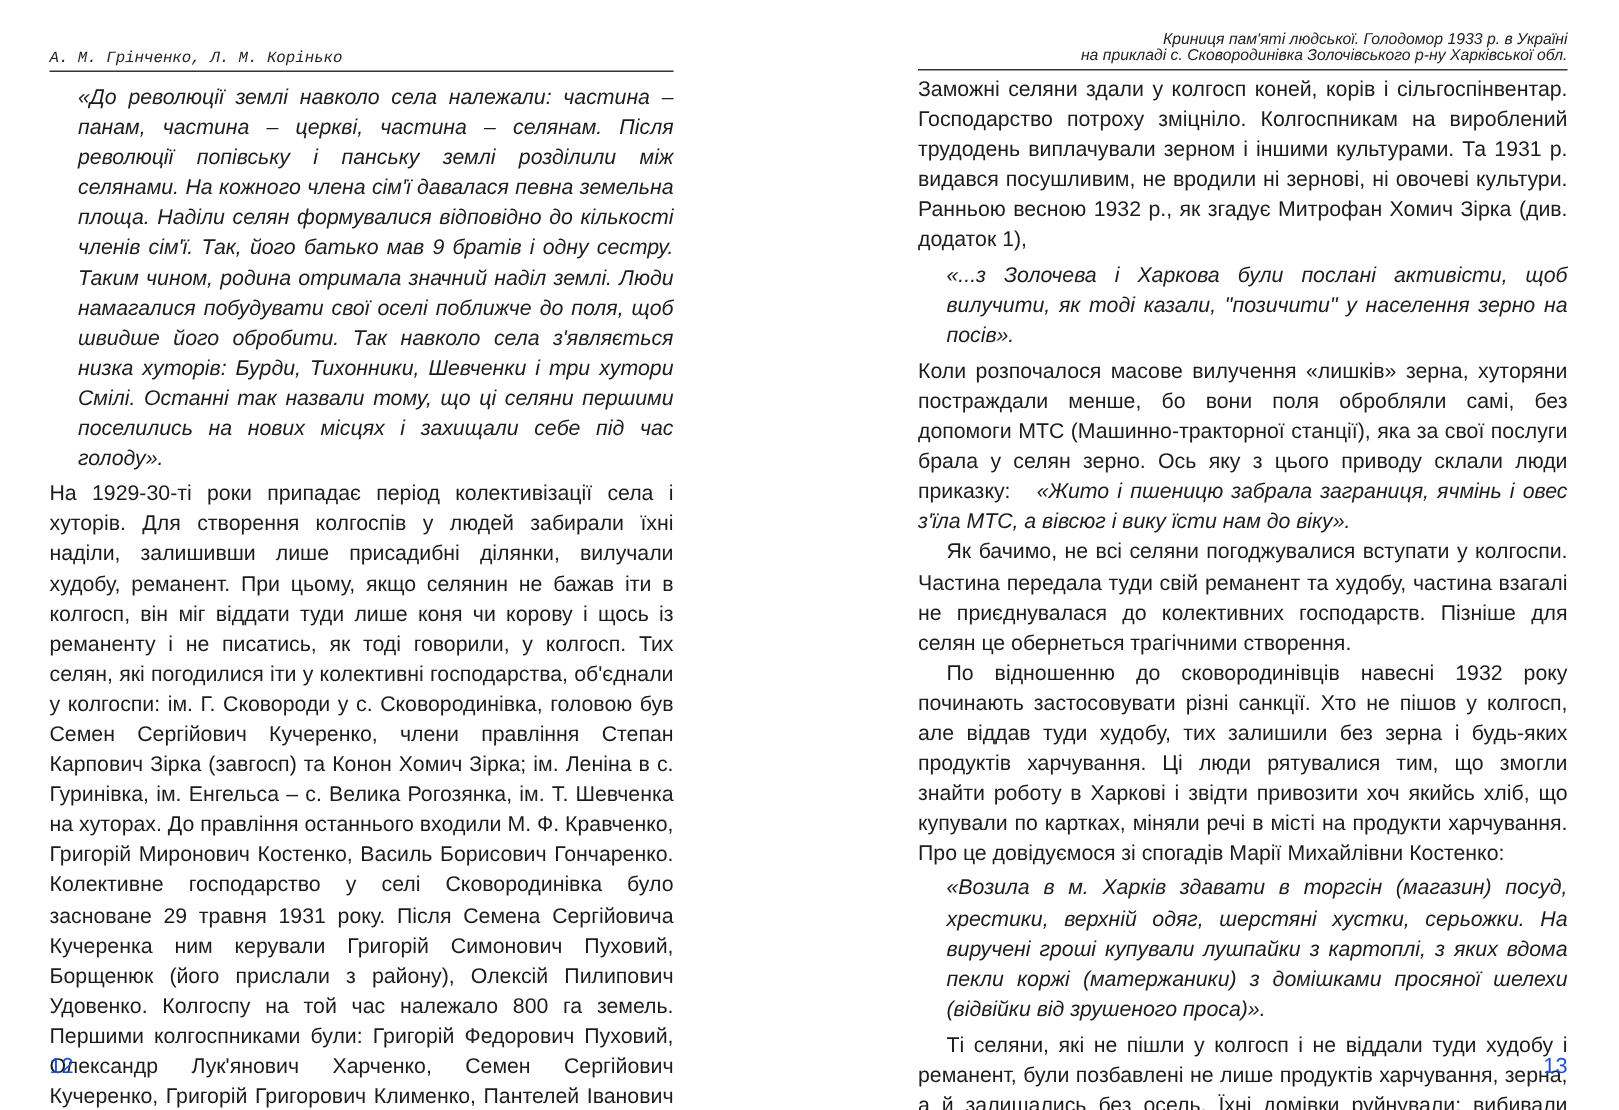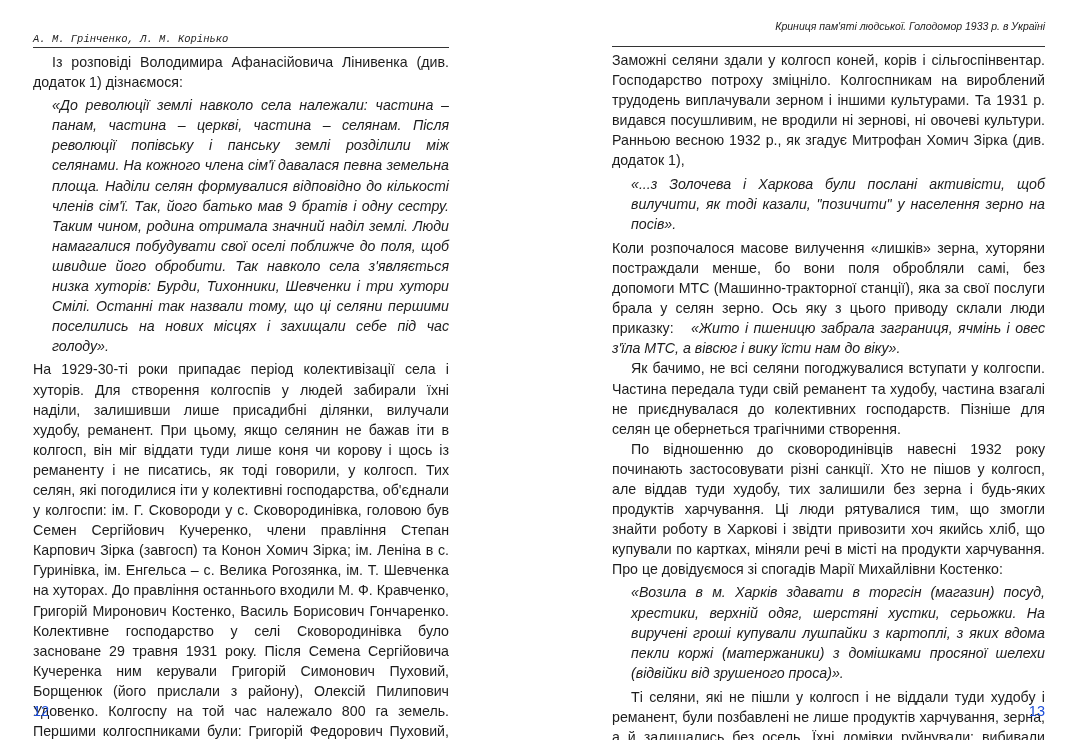--- a/index.html
+++ b/index.html
@@ -25,31 +25,31 @@
 </style>
 </head>
 <body>
 
 <div class="spread">
 
   <div class="page left">
     <div class="running-head">А. М. Грінченко, Л. М. Корінько</div>
     <div class="rule"></div>
     <div class="body" style="top:52px;">
-      <p class="indent">Із розповіді Володимира Афанасійовича Лінивенка (див. додаток 1) дізнаємося:</p>
       <p class="quote" style="margin:3px 0 3px 0;">«До революції землі навколо села належали: частина – панам, частина – церкві, частина – селянам. Після революції попівську і панську землі розділили між селянами. На кожного члена сім'ї давалася певна земельна площа. Наділи селян формувалися відповідно до кількості членів сім'ї. Так, його батько мав 9 братів і одну сестру. Таким чином, родина отримала значний наділ землі. Люди намагалися побудувати свої оселі поближче до поля, щоб швидше його обробити. Так навколо села з'являється низка хуторів: Бурди, Тихонники, Шевченки і три хутори Смілі. Останні так назвали тому, що ці селяни першими поселились на нових місцях і захищали себе під час голоду».</p>
       <p>На 1929-30-ті роки припадає період колективізації села і хуторів. Для створення колгоспів у людей забирали їхні наділи, залишивши лише присадибні ділянки, вилучали худобу, реманент. При цьому, якщо селянин не бажав іти в колгосп, він міг віддати туди лише коня чи корову і щось із реманенту і не писатись, як тоді говорили, у колгосп. Тих селян, які погодилися іти у колективні господарства, об'єднали у колгоспи: ім. Г. Сковороди у с. Сковородинівка, головою був Семен Сергійович Кучеренко, члени правління Степан Карпович Зірка (завгосп) та Конон Хомич Зірка; ім. Леніна в с. Гуринівка, ім. Енгельса – с. Велика Рогозянка, ім. Т. Шевченка на хуторах. До правління останнього входили М. Ф. Кравченко, Григорій Миронович Костенко, Василь Борисович Гончаренко. Колективне господарство у селі Сковородинівка було засноване 29 травня 1931 року. Після Семена Сергійовича Кучеренка ним керували Григорій Симонович Пуховий, Борщенюк (його прислали з району), Олексій Пилипович Удовенко. Колгоспу на той час належало 800 га земель. Першими колгоспниками були: Григорій Федорович Пуховий, Олександр Лук'янович Харченко, Семен Сергійович Кучеренко, Григорій Григорович Клименко, Пантелей Іванович Лінивенко, Андрій Григорович Онищенко, Хома Михайлович Степаненко, Векла Омелянівна Міхно та її сини Омелян, Василь, Іван, Семен.</p>
 
     </div>
     <div class="folio">12</div>
   </div>
 
   <div class="page right">
     <div class="running-head">
       <div>Криниця пам'яті людської. Голодомор 1933 р. в Україні</div>
+      <div>на прикладі с. Сковородинівка Золочівського р-ну Харківської обл.</div>
     </div>
     <div class="rule"></div>
     <div class="body" style="top:50px;">
       <p>Заможні селяни здали у колгосп коней, корів і сільгоспінвентар. Господарство потроху зміцніло. Колгоспникам на вироблений трудодень виплачували зерном і іншими культурами. Та 1931 р. видався посушливим, не вродили ні зернові, ні овочеві культури. Ранньою весною 1932 р., як згадує Митрофан Хомич Зірка (див. додаток 1),</p>
       <p class="quote">«...з Золочева і Харкова були послані активісти, щоб вилучити, як тоді казали, "позичити" у населення зерно на посів».</p>
       <p><span>Коли розпочалося масове вилучення «лишків» зерна, хуторяни постраждали менше, бо вони поля обробляли самі, без допомоги МТС (Машинно-тракторної станції), яка за свої послуги брала у селян зерно. Ось яку з цього приводу склали люди приказку: </span><span class="em">«Жито і пшеницю забрала заграниця, ячмінь і овес з'їла МТС, а вівсюг і вику їсти нам до віку».</span></p>
       <p class="indent">Як бачимо, не всі селяни погоджувалися вступати у колгоспи. Частина передала туди свій реманент та худобу, частина взагалі не приєднувалася до колективних господарств. Пізніше для селян це обернеться трагічними створення.</p>
       <p class="indent">По відношенню до сковородинівців навесні 1932 року починають застосовувати різні санкції. Хто не пішов у колгосп, але віддав туди худобу, тих залишили без зерна і будь-яких продуктів харчування. Ці люди рятувалися тим, що змогли знайти роботу в Харкові і звідти привозити хоч якийсь хліб, що купували по картках, міняли речі в місті на продукти харчування. Про це довідуємося зі спогадів Марії Михайлівни Костенко:</p>
       <p class="quote">«Возила в м. Харків здавати в торгсін (магазин) посуд, хрестики, верхній одяг, шерстяні хустки, серьожки. На виручені гроші купували лушпайки з картоплі, з яких вдома пекли коржі (матержаники) з домішками просяної шелехи (відвійки від зрушеного проса)».</p>
       <p class="indent">Ті селяни, які не пішли у колгосп і не віддали туди худобу і реманент, були позбавлені не лише продуктів харчування, зерна, а й залишались без осель. Їхні домівки руйнували: вибивали вікна, розкидали печі, таким чином прирікаючи людей не лише на смерть від голоду, а й від холоду. Так вчинили з Данилом Маркіяненком, який був м'ясником і не йшов до колгоспу. Також розкуркулили у цей час і родину Платона Серьоженка.</p>

